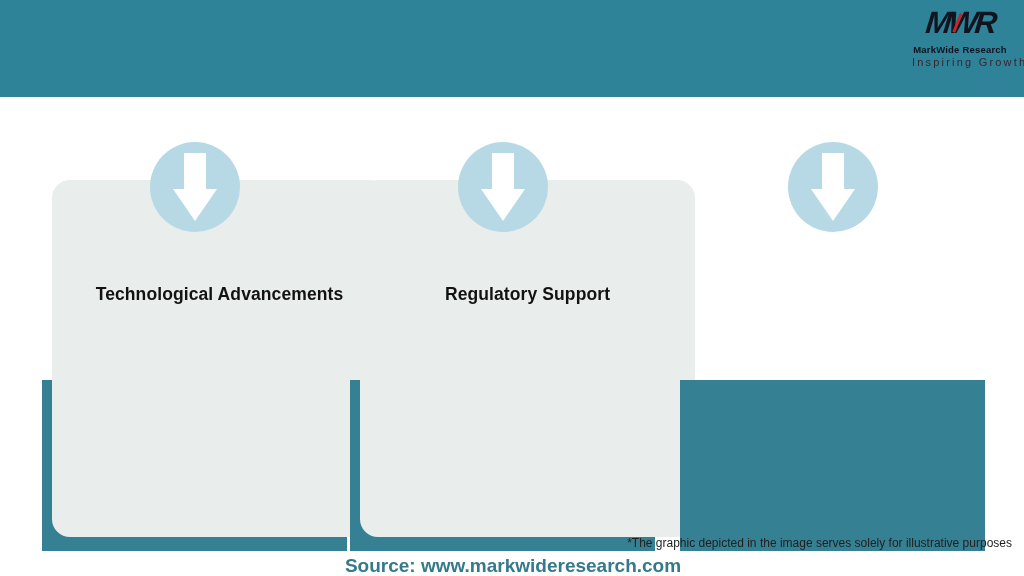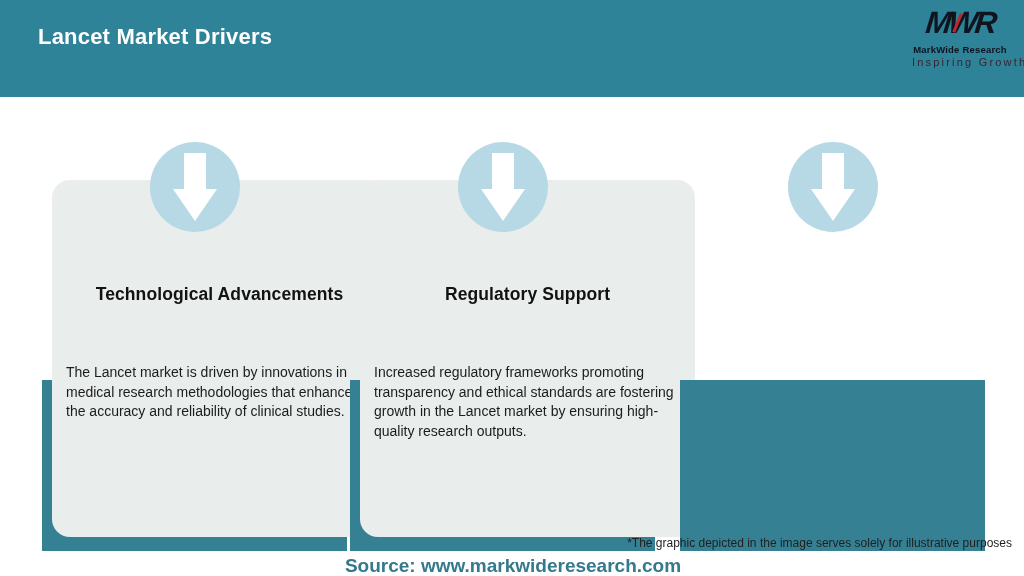--- a/index.html
+++ b/index.html
@@ -143,47 +143,44 @@
     font-size: 12px;
     color: #1f1f1f;
   }
 </style>
 </head>
 <body>
 
 <div class="canvas">
 
   <div class="header">
-    <div class="page-title">Lancet Market Drivers</div>
     <div class="logo">
       <div class="logo-monogram">MWR</div>
       <div class="logo-slash"></div>
       <div class="logo-name">MarkWide Research</div>
       <div class="logo-tagline">Inspiring Growth</div>
     </div>
   </div>
 
   <div class="card-wrap c0">
     <div class="teal-backer"></div>
     <div class="card">
       <div class="card-title">Technological Advancements</div>
-      <div class="card-body">The Lancet market is driven by innovations in medical research methodologies that enhance the accuracy and reliability of clinical studies.</div>
     </div>
     <div class="arrow-badge">
       <svg width="48" height="72" viewBox="0 0 48 72">
         <path d="M13 2 h22 v36 h11 L24 70 L2 38 h11 z" fill="#ffffff"></path>
       </svg>
     </div>
   </div>
 
   <div class="card-wrap c1">
     <div class="teal-backer"></div>
     <div class="card">
       <div class="card-title">Regulatory Support</div>
-      <div class="card-body">Increased regulatory frameworks promoting transparency and ethical standards are fostering growth in the Lancet market by ensuring high-quality research outputs.</div>
     </div>
     <div class="arrow-badge">
       <svg width="48" height="72" viewBox="0 0 48 72">
         <path d="M13 2 h22 v36 h11 L24 70 L2 38 h11 z" fill="#ffffff"></path>
       </svg>
     </div>
   </div>
 
   <div class="card-wrap c2">
     <div class="teal-backer"></div>

